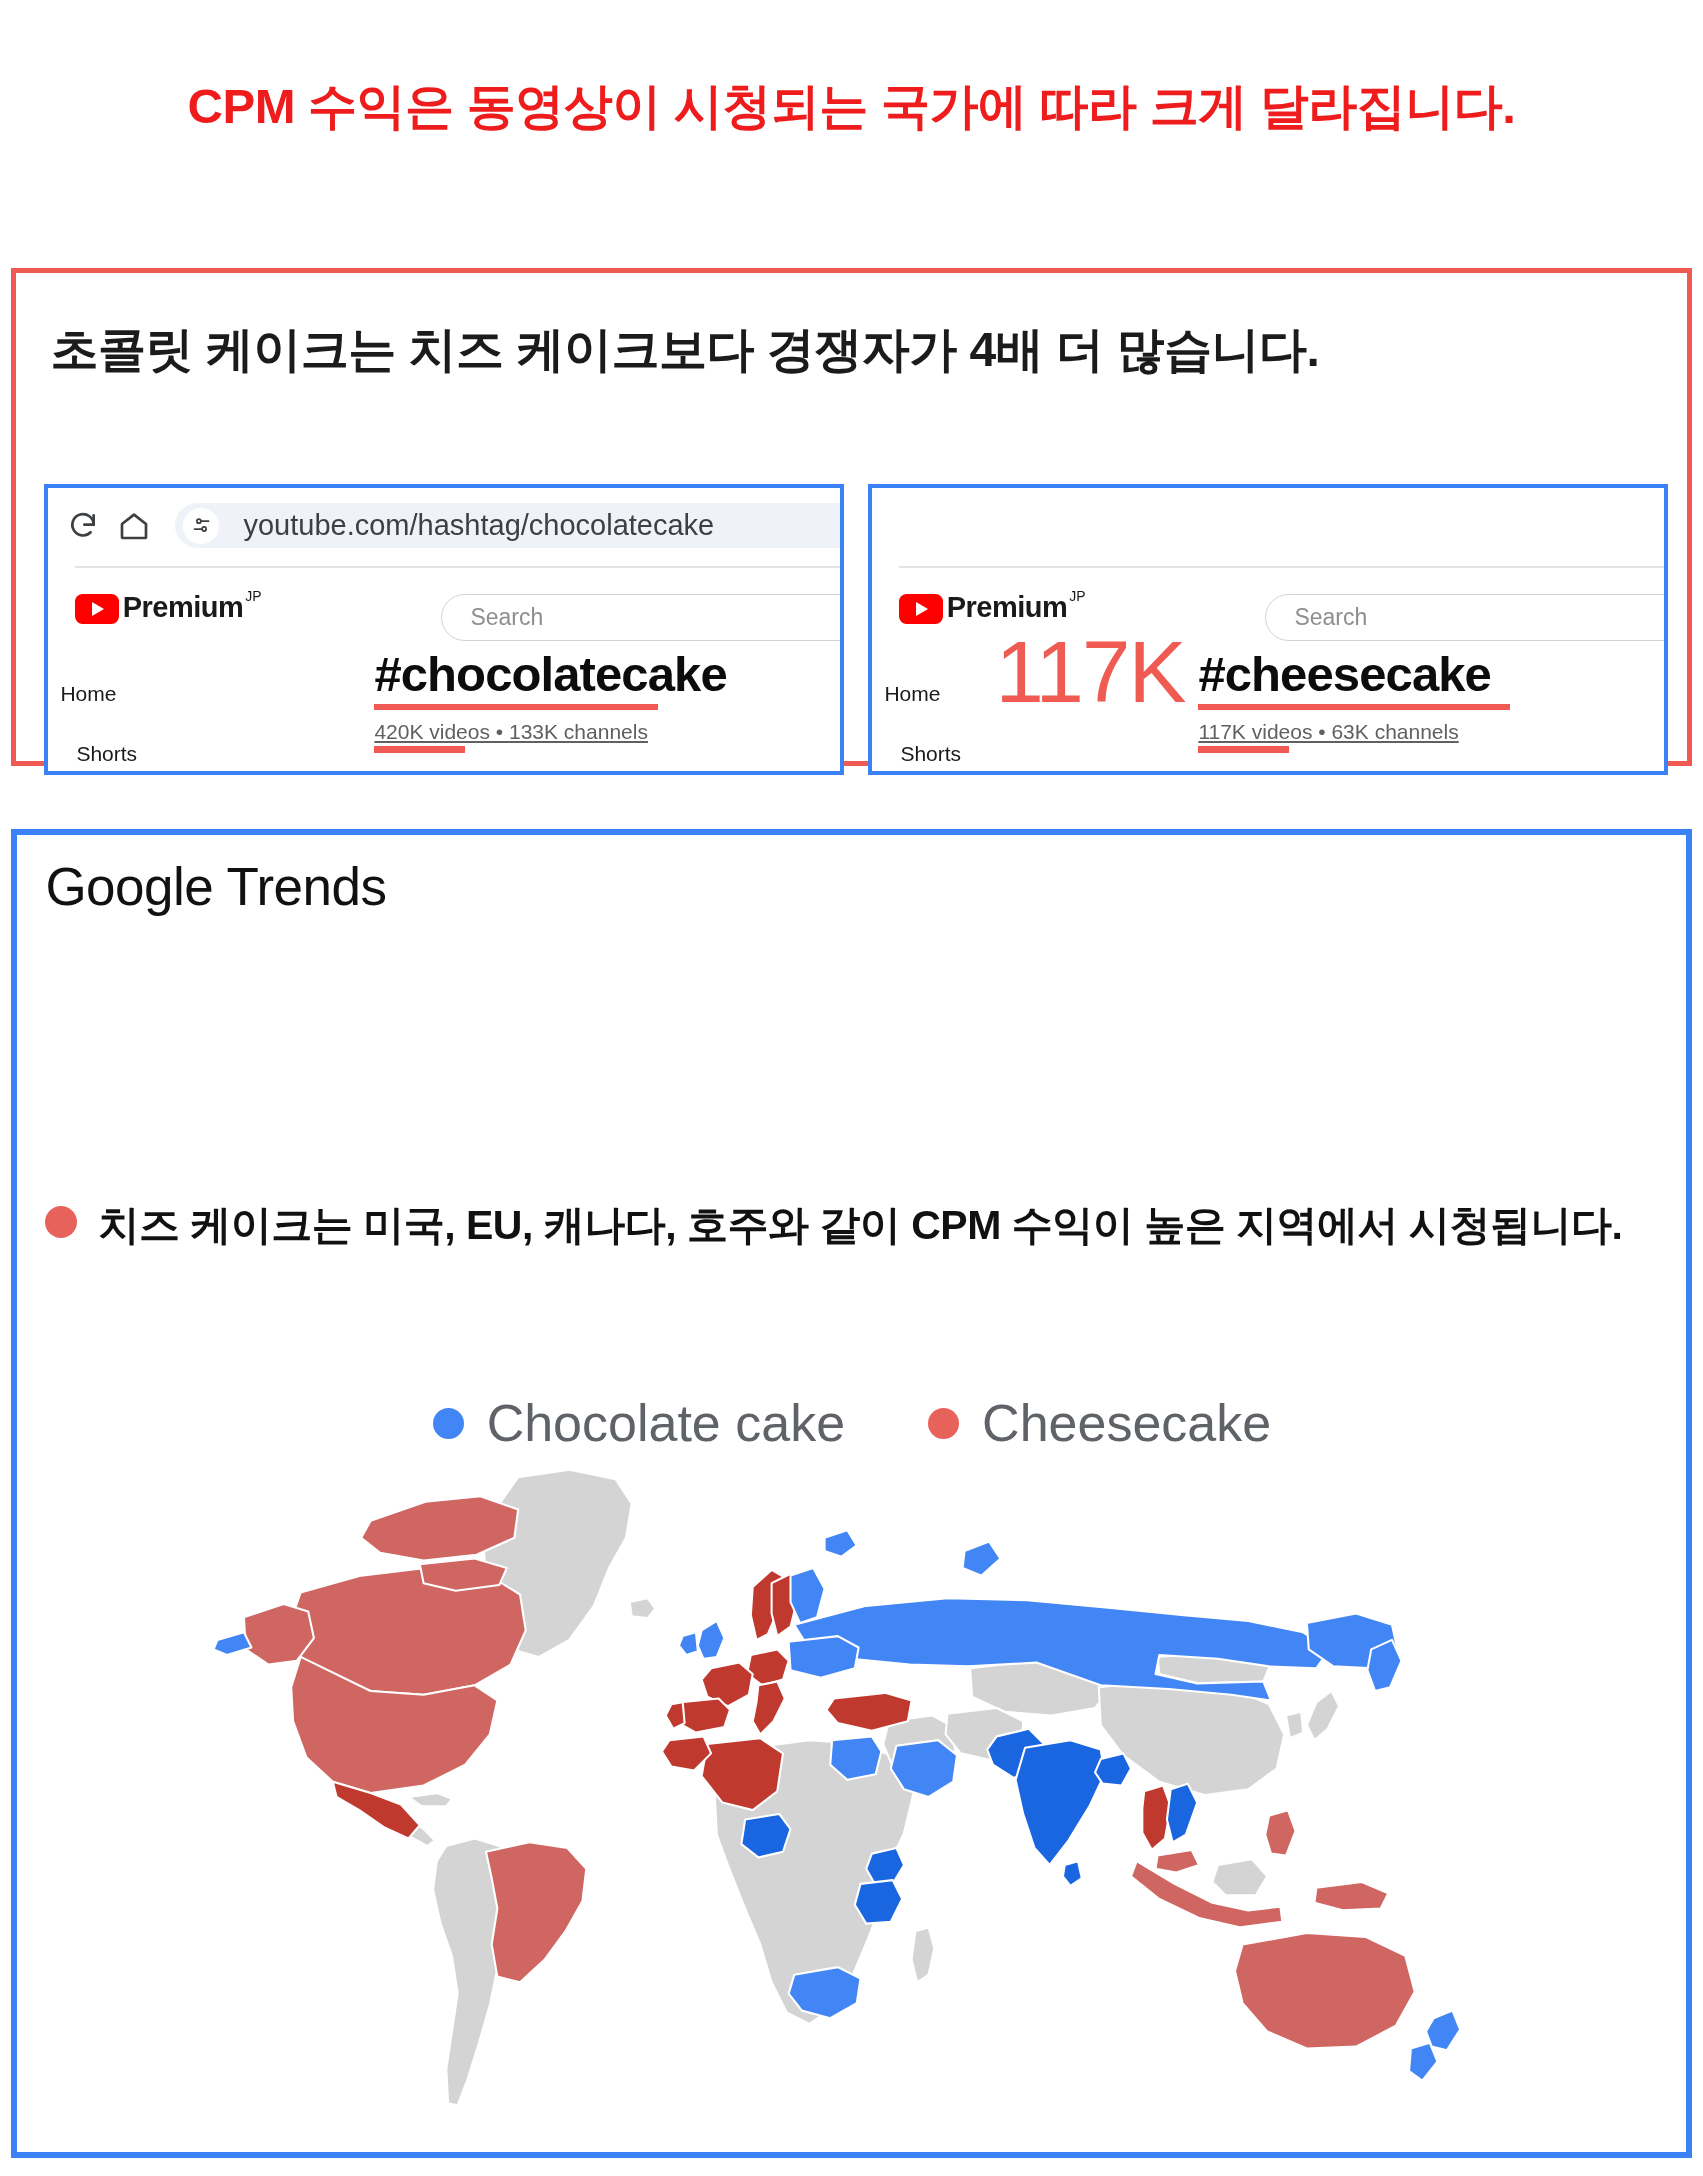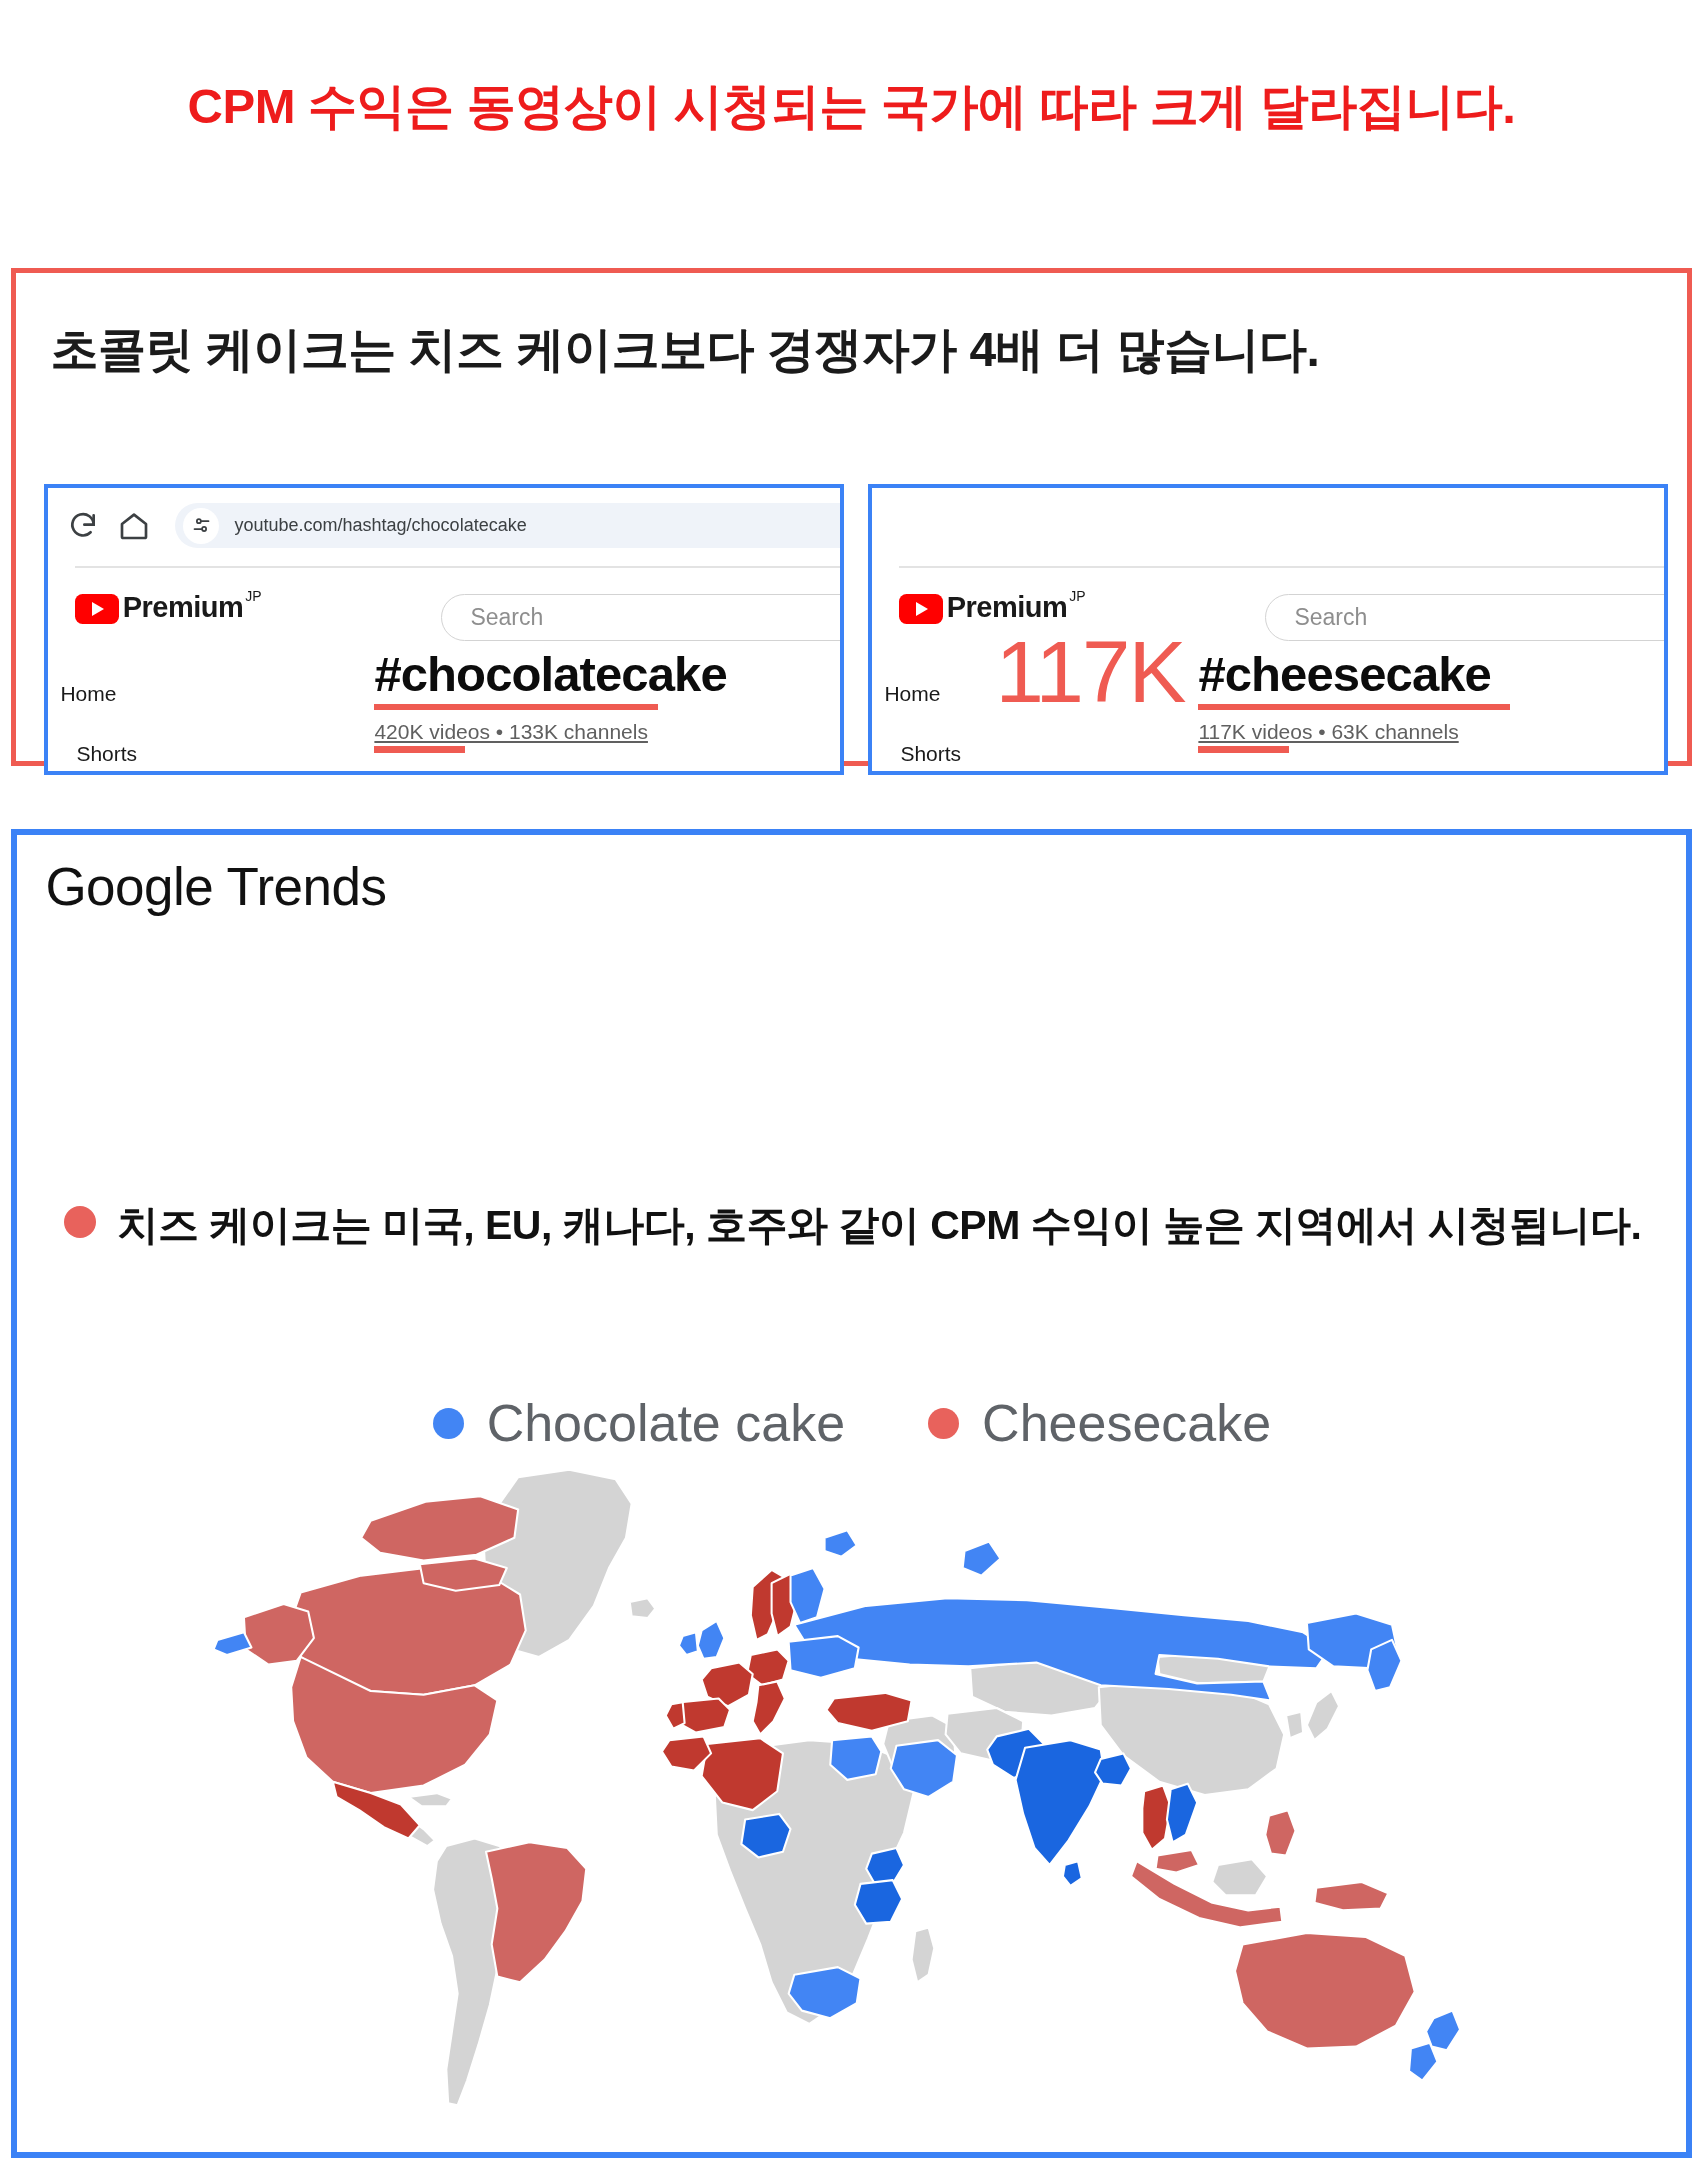--- a/index.html
+++ b/index.html
@@ -49,21 +49,21 @@
     margin-left:24.6px; height:45px; flex:1 1 auto; margin-right:-66px;
     background:#eff3f9; border-radius:23px;
     display:flex; align-items:center; padding-left:8.5px; min-width:0;
   }
   .omni-badge {
     width:36px; height:36px; border-radius:50%; background:#fff; flex:none;
     display:flex; align-items:center; justify-content:center; color:#3c4043;
   }
   .omni-badge svg { width:21px; height:21px; display:block; }
   .omni-url {
-    margin-left:15px; font-size:18px; color:#3c4043; white-space:nowrap;
+    margin-left:24px; font-size:29px; color:#3c4043; white-space:nowrap;
     overflow:hidden; font-family:"Liberation Sans", sans-serif;
   }
   .chrome-sep { position:absolute; left:26.5px; top:78px; width:calc(100% - 26.5px); height:1.9px; background:#e3e3e3; }
 
   
   .yt-logo { position:absolute; left:26.5px; top:102px; display:flex; align-items:flex-start; }
   .yt-play {
     width:44px; height:30px; background:#ff0000; border-radius:7.6px;
     display:flex; align-items:center; justify-content:center; margin-top:3.8px;
   }
@@ -111,21 +111,21 @@
     width: 1681px; height: 1329px;
     border: 6.6px solid #3b82f6; background:#fff;
   }
   .gt-title {
     position:absolute; left:28px; top:21px;
     font-size:53px; font-weight:400; color:#111; letter-spacing:-0.5px;
   }
 
   .bullet-row { position:absolute; display:flex; align-items:flex-start; }
   .bullet-row.one { left:32px; top:147px; width:1599px; }
-  .bullet-row.two { left:47px; top:360px; width:1599px; }
+  .bullet-row.two { left:28px; top:360px; width:1599px; }
   .dot { width:32px; height:32px; border-radius:50%; flex:none; margin-top:11.4px; }
   .dot.blue { background:#5087f0; }
   .dot.red  { background:#e8625c; }
   .bullet-text {
     margin-left:21px; font-size:41px; font-weight:700; color:#111;
     line-height:61px; letter-spacing:-0.5px;
   }
 
   
   .legend {

